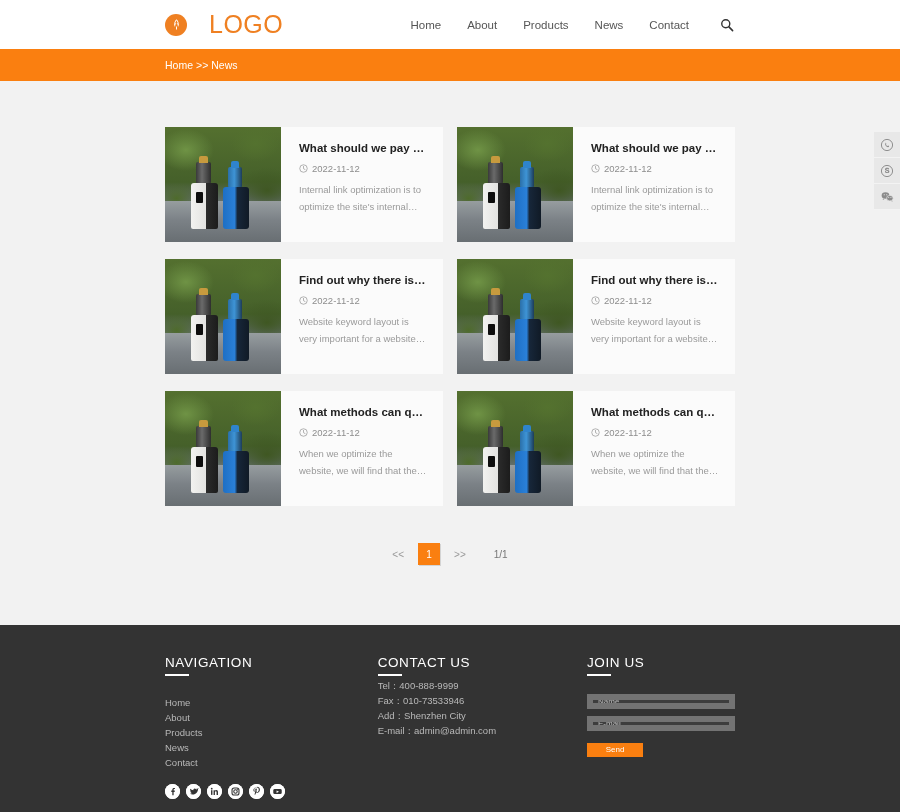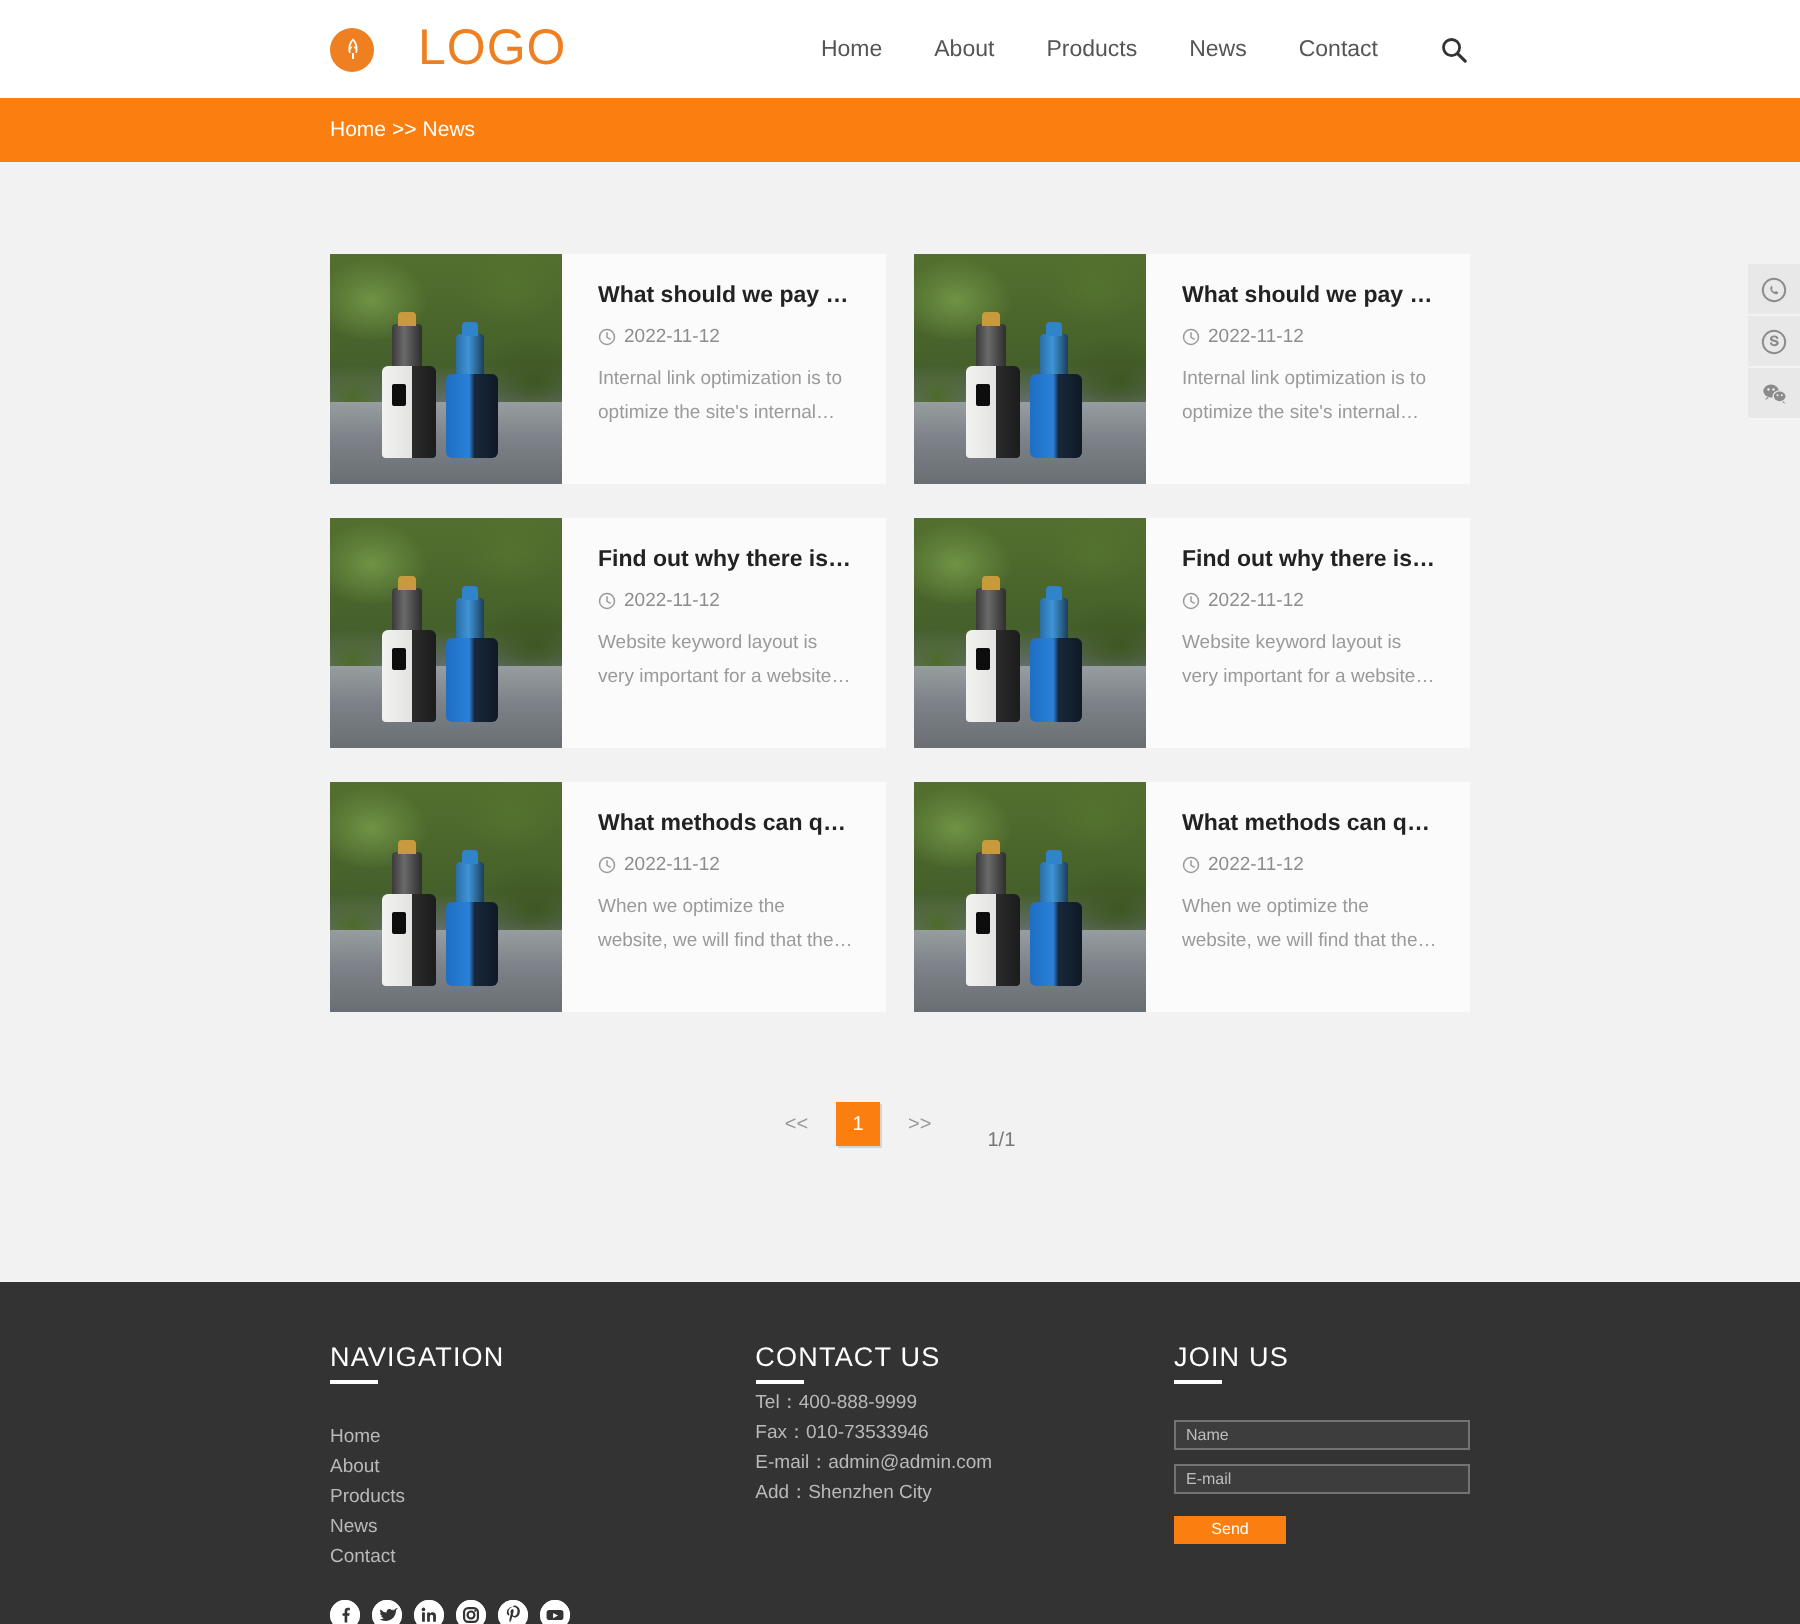--- a/index.html
+++ b/index.html
@@ -143,21 +143,21 @@
   .pg {
     min-width: 22px; height: 22px; padding: 0 6px;
     display: flex; align-items: center; justify-content: center;
     font-size: 10px; color: #999; background: transparent;
     border: none; cursor: pointer; font-family: inherit;
   }
   .pg.active {
     background: #fa7f10; color: #fff; width: 22px; padding: 0;
     box-shadow: 1px 1px 0 rgba(0,0,0,.12);
   }
-  .pg.total { color: #777; cursor: default; margin-left: 8px; margin-top: 16px; }
+  .pg.total { color: #777; cursor: default; margin-left: 8px; }
 
   
   .footer {
     background: #333333; color: #cfcfcf;
     padding: 30px 165px 0 165px; height: 192px; position: relative;
   }
   .fcols { display: flex; gap: 36px; }
   .fcol-nav { width: 212px; }
   .fcol-contact { width: 208px; }
   .fcol-join { flex: 1; }
@@ -174,21 +174,21 @@
     font-size: 9.5px; color: #b9b9b9; line-height: 15px;
     cursor: pointer; display: block;
   }
   .finfo {
     font-size: 9.5px; color: #b9b9b9; line-height: 15px; margin-top: 0;
   }
   .finfo div { margin-bottom: 0; }
   .form { margin-top: 16px; width: 148px; }
   .field {
     display: block; width: 148px; height: 15px;
-    background: #3d3d3d; border: 1px solid #737373;
+    background: #3d3d3d; border: 6px solid #737373;
     color: #bdbdbd; font-size: 8px; padding: 0 5px;
     font-family: inherit; margin-bottom: 7px; outline: none;
   }
   textarea.field { height: 34px; padding-top: 3px; resize: none; line-height: 1.4; }
   .field::placeholder { color: #bdbdbd; }
   .send {
     width: 56px; height: 14px; background: #fa7f10; border: none;
     color: #fff; font-size: 8px; cursor: pointer; font-family: inherit;
   }
   .fbottom {
@@ -421,22 +421,22 @@
           <a class="flink">News</a>
           <a class="flink">Contact</a>
         </div>
       </div>
 
       <div class="fcol-contact">
         <div class="fhead">CONTACT US</div>
         <div class="flist finfo">
           <div>Tel：400-888-9999</div>
           <div>Fax：010-73533946</div>
+          <div>Add：Shenzhen City</div>
           <div>E-mail：admin@admin.com</div>
-          <div>Add：Shenzhen City</div>
         </div>
       </div>
 
       <div class="fcol-join">
         <div class="fhead">JOIN US</div>
         <div class="form">
           <input class="field" type="text" placeholder="Name" style="">
           <input class="field" type="text" placeholder="E-mail" style="">
           <button class="send">Send</button>
         </div>

